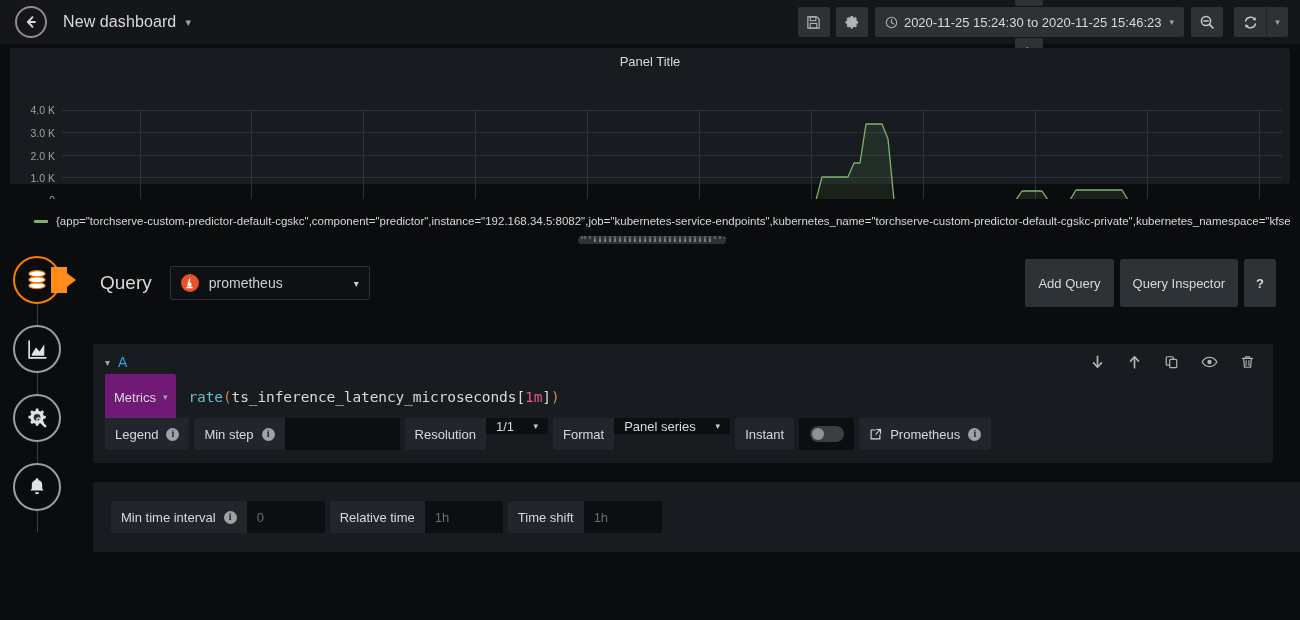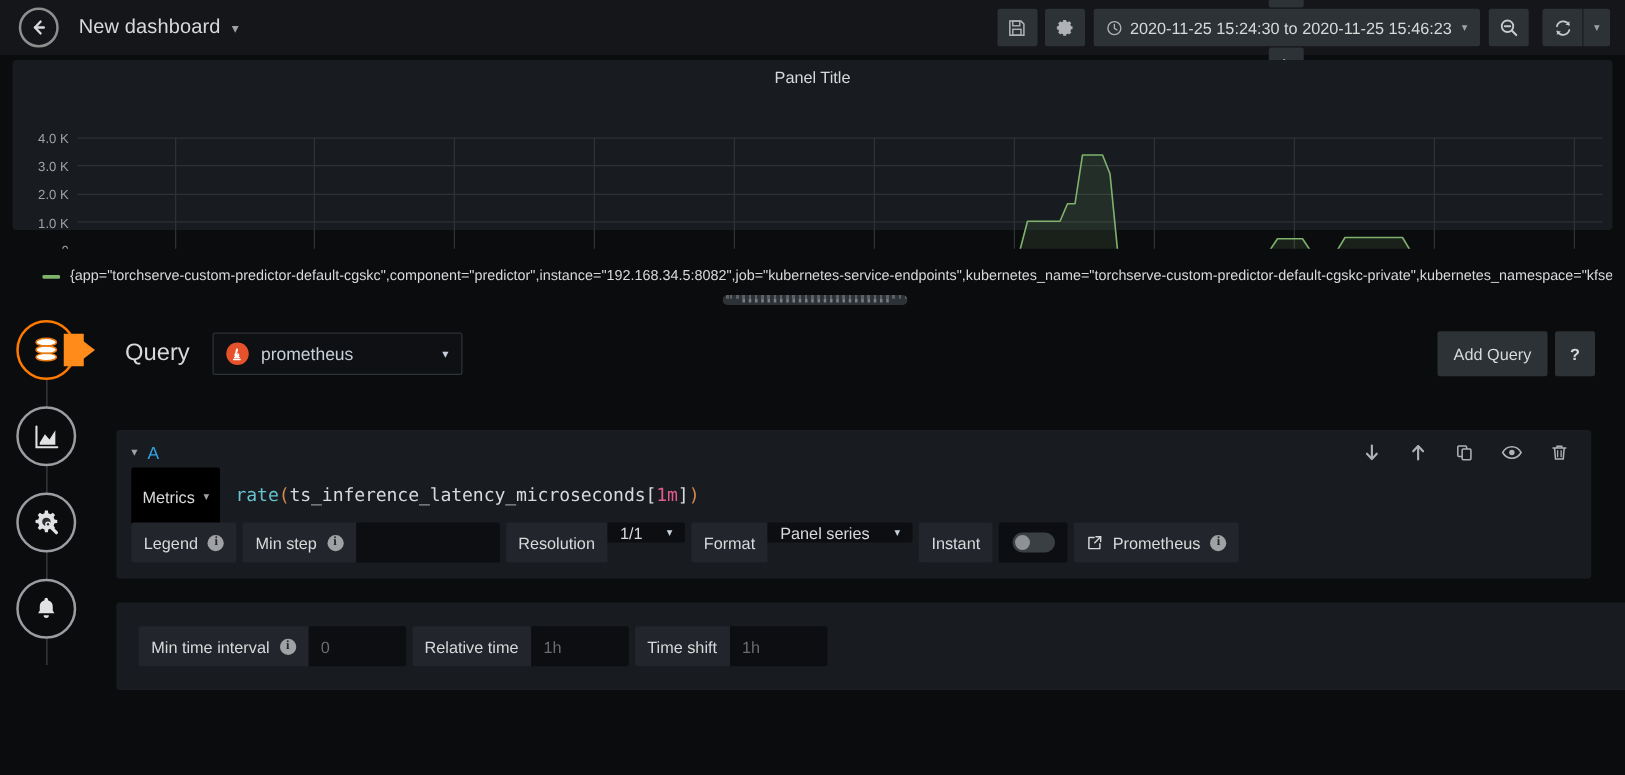--- a/index.html
+++ b/index.html
@@ -158,21 +158,21 @@
   }
   .prom-logo {
     width: 18px; height: 18px; border-radius: 50%;
     background: #e6522c; margin-right: 10px; flex: 0 0 auto;
     display: flex; align-items: center; justify-content: center;
   }
   .ds-name { font-size: 14px; color: #c7d0d9; flex: 1; }
   .ds-caret { color: #c7d0d9; font-size: 10px; }
   .header-btns { margin-left: auto; display: flex; gap: 6px; }
   .hbtn {
-    height: 36px; padding: 0 13px; background: #2c3235;
+    height: 48px; padding: 0 13px; background: #2c3235;
     border: none; border-radius: 2px; color: #d8d9da;
     font-size: 13px; font-family: inherit; cursor: pointer;
     display: flex; align-items: center;
   }
   .hbtn.help { padding: 0 12px; font-weight: bold; }
 
   
   .qrow {
     position: absolute; left: 93px; top: 344px;
     width: 1180px; background: #181b1f; border-radius: 3px;
@@ -182,21 +182,21 @@
     height: 36px; display: flex; align-items: center; padding: 0 12px;
   }
   .qrow-toggle { color: #9fa1a4; font-size: 10px; margin-right: 8px; cursor: pointer; }
   .qrow-ref { color: #33a2e5; font-size: 14px; cursor: pointer; }
   .qrow-actions { margin-left: auto; display: flex; gap: 22px; padding-right: 6px; }
   .qicon { color: #b0b3b6; cursor: pointer; display: flex; align-items: center; }
 
   .qbody { padding: 0 0 12px 12px; }
   .expr-row { display: flex; align-items: center; height: 34px; margin-bottom: 3px; }
   .metrics-btn {
-    height: 46px; padding: 0 9px; background: #000000; border-radius: 2px;
+    height: 46px; padding: 0 9px; background: #701a75; border-radius: 2px;
     display: flex; align-items: center; gap: 7px;
     font-size: 13px; color: #d8d9da; cursor: pointer; margin-right: 12px;
     flex: 0 0 auto;
   }
   .metrics-btn .caret { font-size: 9px; color: #9fa1a4; }
   .expr {
     font-family: "DejaVu Sans Mono", "Liberation Mono", monospace;
     font-size: 14.5px; white-space: pre; letter-spacing: -.1px;
   }
   .tok-fn { color: #66c2cd; }
@@ -467,20 +467,21 @@
           <path fill="#fff" d="M8 1.6c1.7 1.5 1.1 2.9.45 3.9-.6.9-.95 1.9.15 3.05.05-.95-.45-1.75-.05-2.6.35.9 1.9 1.5 1.95 3-.05 1.3-1.1 2.35-2.5 2.35S5.5 10.25 5.5 8.95c0-2.1 1.55-2.45 1.25-4.5C7.1 3.35 7.5 2.35 8 1.6z"></path>
           <rect x="4.2" y="12.3" width="7.6" height="1.5" rx="0.4" fill="#fff"></rect>
           <path fill="#fff" d="M5.2 10.6h5.6v1.2H5.2z"></path>
         </svg>
       </span>
       <span class="ds-name">prometheus</span>
       <span class="ds-caret">▾</span>
     </div>
     <div class="header-btns">
       <button class="hbtn">Add Query</button>
+      <button class="hbtn">Query Inspector</button>
       <button class="hbtn help">?</button>
     </div>
   </div>
 </div>
 
 <div class="qrow">
   <div class="qrow-head">
     <span class="qrow-toggle">▾</span>
     <span class="qrow-ref">A</span>
     <div class="qrow-actions">

